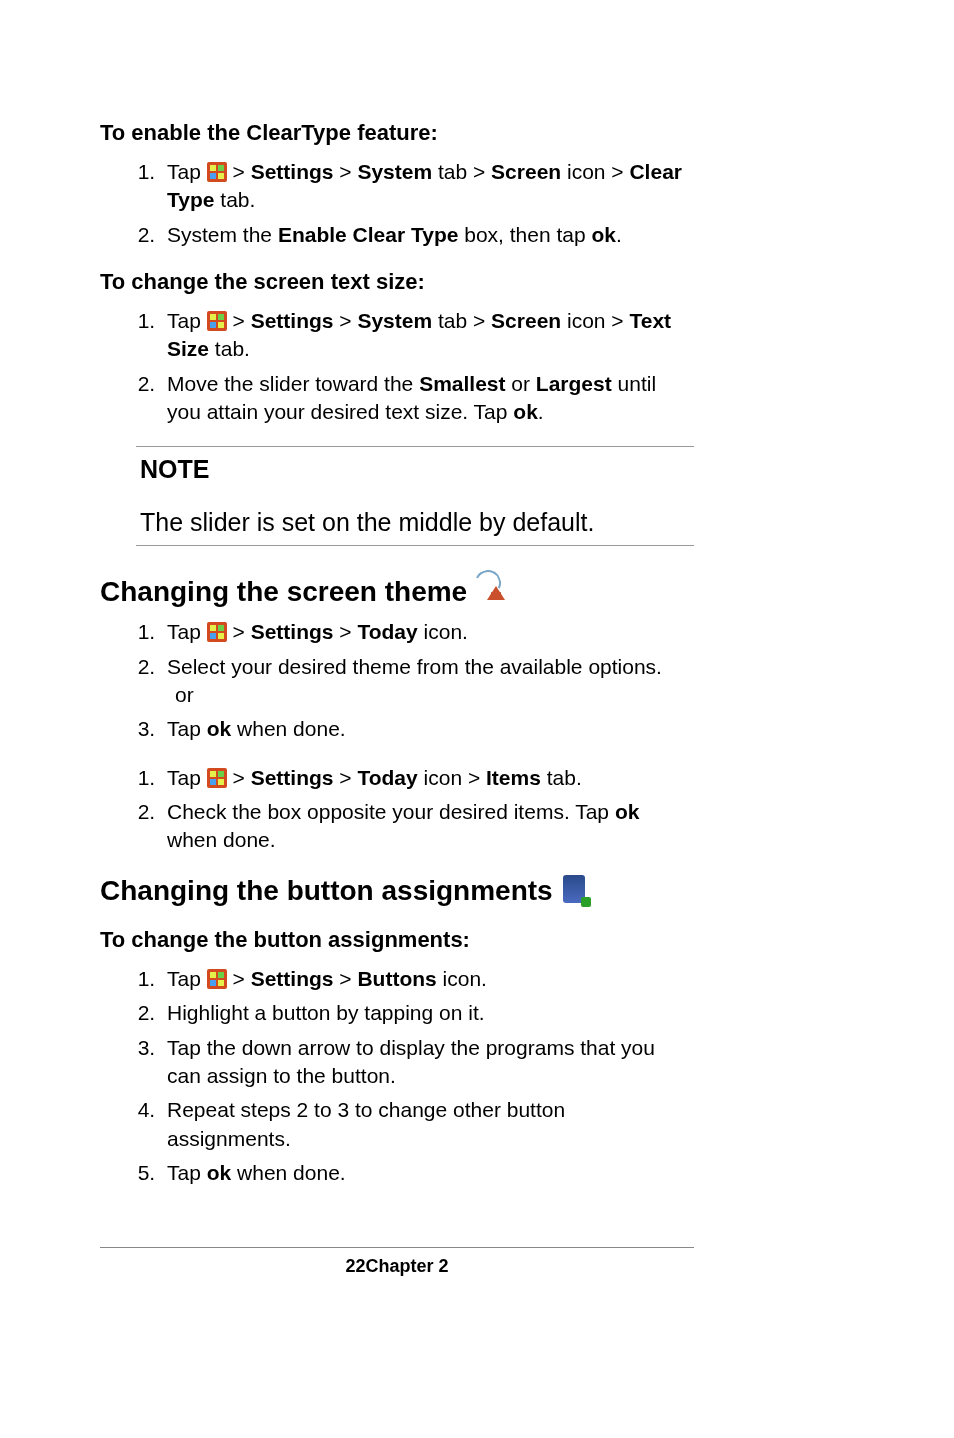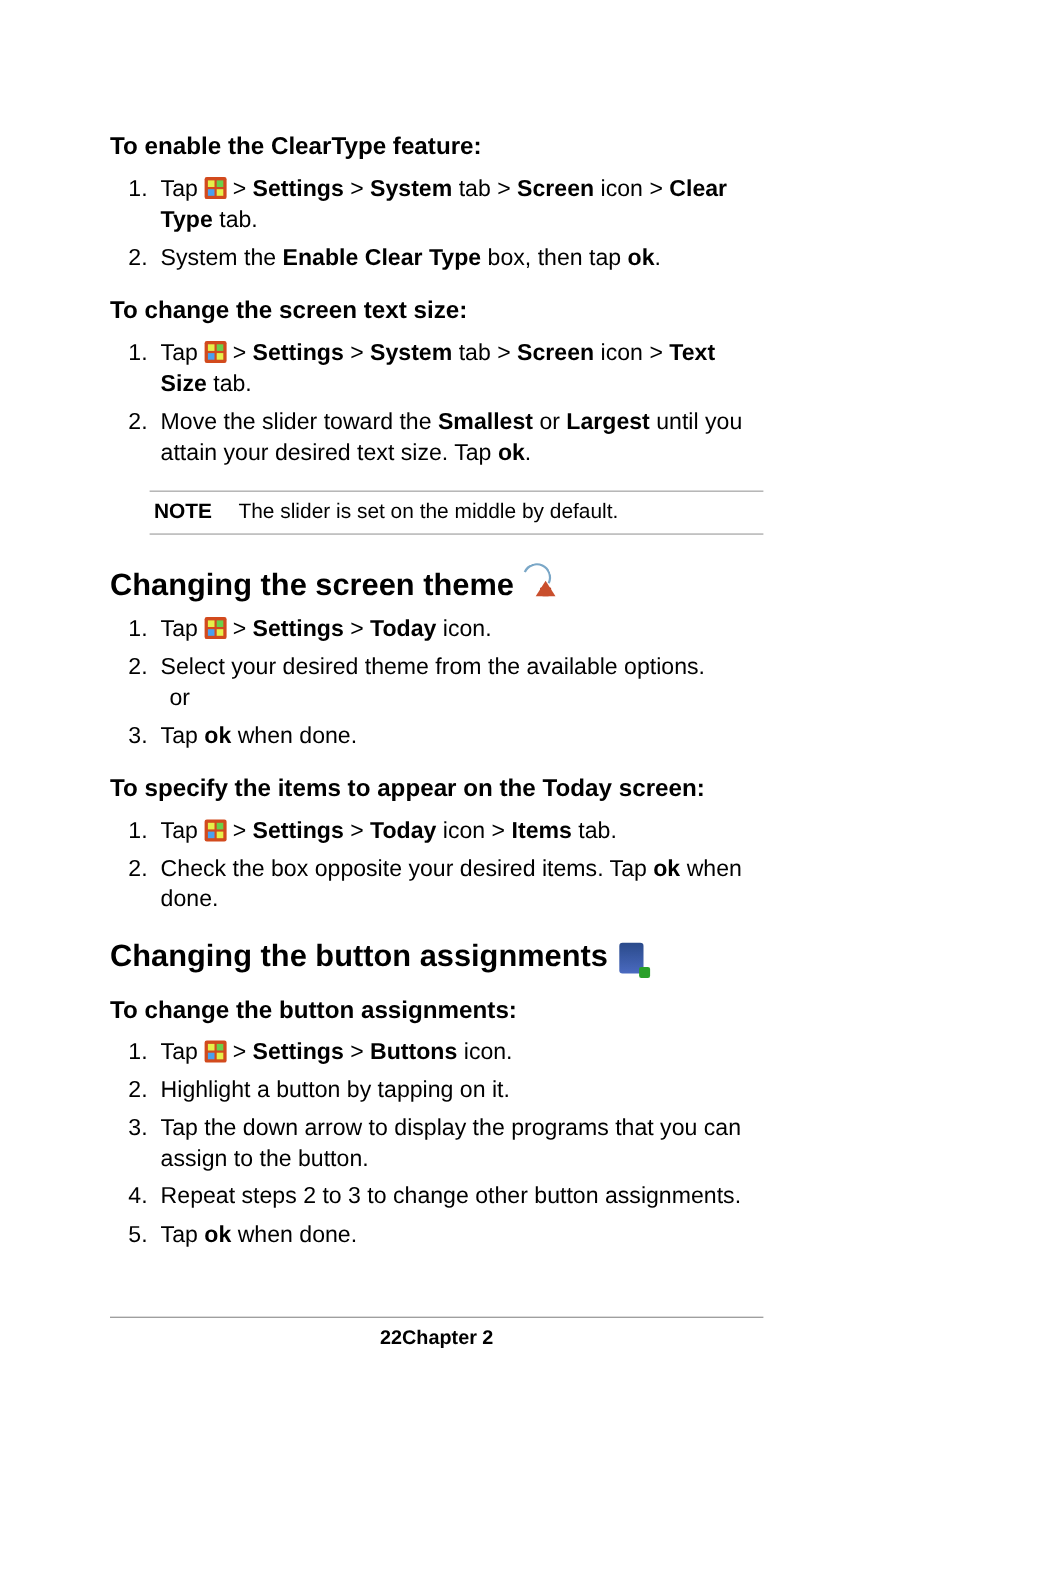--- a/index.html
+++ b/index.html
@@ -25,20 +25,21 @@
   ol.steps {
     list-style: decimal;
     margin: 8px 0 20px 0;
     padding-left: 40px;
   }
   ol.steps li {
     font-size: 21px;
     line-height: 1.35;
     margin-bottom: 6px;
     padding-left: 6px;
+    margin-left: 21px;
   }
   .b { font-weight: bold; }
   .icon-start {
     display: inline-block;
     width: 20px;
     height: 20px;
     vertical-align: -3px;
     background: #d24a1d;
     position: relative;
     border-radius: 2px;
@@ -51,31 +52,32 @@
       linear-gradient(#e6f04a,#e6f04a) 0 0/6px 6px no-repeat,
       linear-gradient(#6ad04a,#6ad04a) 8px 0/6px 6px no-repeat,
       linear-gradient(#4aa0f0,#4aa0f0) 0 8px/6px 6px no-repeat,
       linear-gradient(#e6f04a,#e6f04a) 8px 8px/6px 6px no-repeat;
   }
   .note-box {
     border-top: 1px solid #999;
     border-bottom: 1px solid #999;
     padding: 8px 4px;
     margin: 14px 0 30px 36px;
-    font-size: 19px;
+    font-size: 25px;
     display: flex;
     gap: 24px;
+    flex-direction: column;
   }
   .note-label { font-weight: bold; }
   h2.section-head {
     font-size: 28px;
     font-weight: bold;
     margin: 20px 0 10px 0;
     display: flex;
-    align-items: flex-end;
+    align-items: flex-start;
     gap: 10px;
   }
   .icon-theme {
     display: inline-block;
     width: 30px;
     height: 30px;
     position: relative;
   }
   .icon-theme::before {
     content: "";
@@ -184,21 +186,20 @@
     </li>
     <li>
       <span>Select your desired theme from the available options.</span>
       <div class="or-line">or</div>
     </li>
     <li>
       <span>Tap </span><span class="b">ok</span><span> when done.</span>
     </li>
   </ol>
 
-  <div class="subhead">To specify the items to appear on the Today screen:</div>
   <ol class="steps">
     <li>
       <span>Tap </span><span class="icon-start"></span><span> &gt; </span><span class="b">Settings</span><span> &gt;  </span><span class="b">Today</span><span> icon &gt; </span><span class="b">Items</span><span> tab.</span>
     </li>
     <li>
       <span>Check the box opposite your desired items. Tap </span><span class="b">ok</span><span> when done.</span>
     </li>
   </ol>
 
   <h2 class="section-head">

